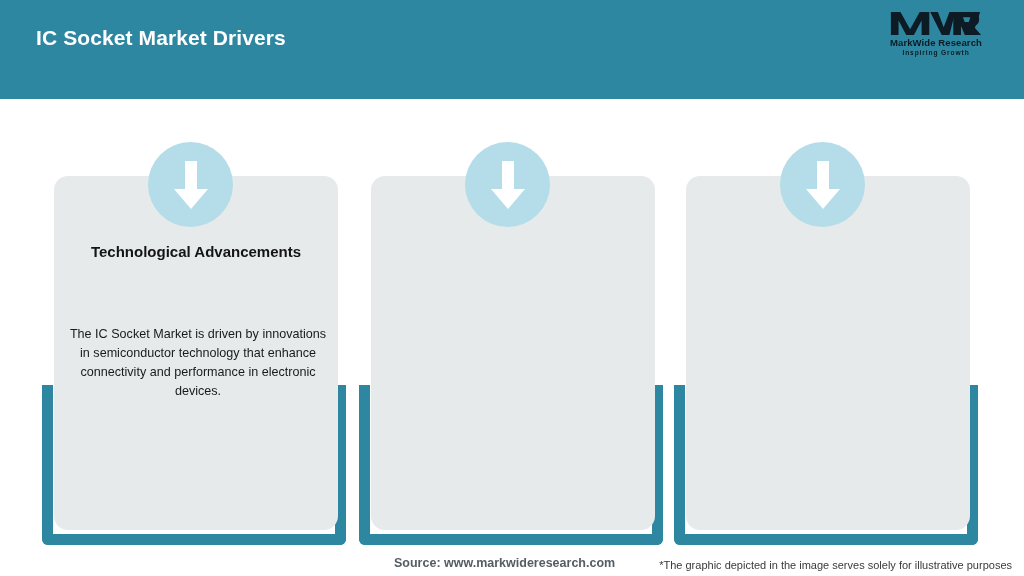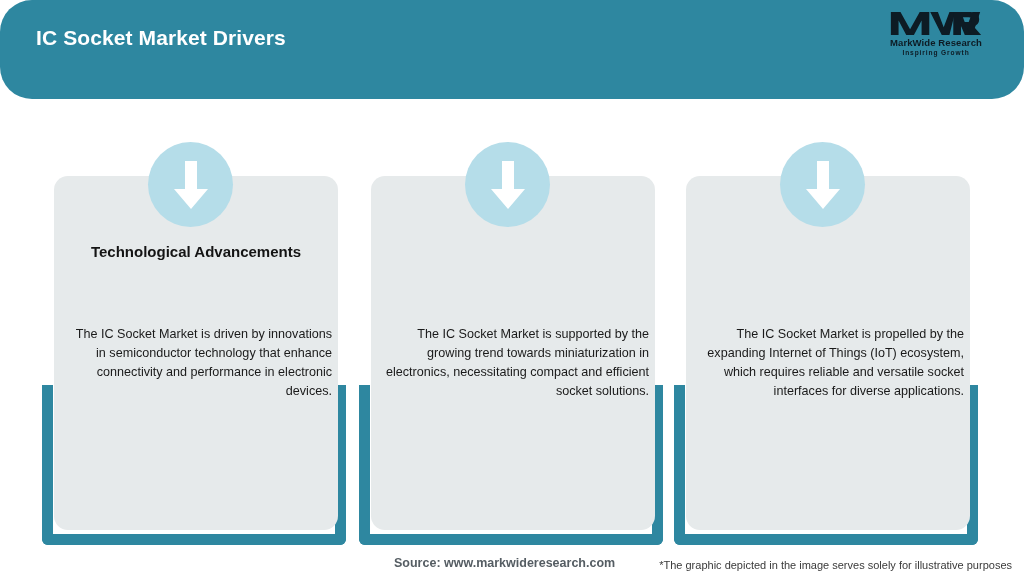--- a/index.html
+++ b/index.html
@@ -16,21 +16,20 @@
   }
 
   
   .header {
     position: absolute;
     left: 0;
     top: 0;
     width: 1024px;
     height: 99px;
     background: #2e87a0;
-    border-radius: 32px;
   }
   .header-title {
     position: absolute;
     left: 36px;
     top: 26px;
     font-size: 21px;
     font-weight: bold;
     color: #ffffff;
     letter-spacing: 0.1px;
   }
@@ -144,21 +143,21 @@
   }
 
   .card-body {
     position: absolute;
     left: 34px;
     top: 226px;
     width: 268px;
     font-size: 12.6px;
     color: #1a1a1a;
     line-height: 1.52;
-    text-align: right;
+    text-align: center;
   }
 
   
   .footer-source {
     position: absolute;
     left: 394px;
     top: 556px;
     font-size: 12.5px;
     font-weight: bold;
     color: #555d63;
@@ -206,30 +205,28 @@
   </div>
 
   <div class="card-slot s2">
     <div class="frame"></div>
     <div class="panel"></div>
     <div class="circle">
       <svg class="arrow-icon" viewBox="0 0 40 52">
         <path d="M14 2 L26 2 L26 30 L37 30 L20 50 L3 30 L14 30 Z" fill="#ffffff"></path>
       </svg>
     </div>
-    <div class="card-body">The IC Socket Market is supported by the growing trend towards miniaturization in electronics, necessitating compact and efficient socket solutions.</div>
   </div>
 
   <div class="card-slot s3">
     <div class="frame"></div>
     <div class="panel"></div>
     <div class="circle">
       <svg class="arrow-icon" viewBox="0 0 40 52">
         <path d="M14 2 L26 2 L26 30 L37 30 L20 50 L3 30 L14 30 Z" fill="#ffffff"></path>
       </svg>
     </div>
-    <div class="card-body">The IC Socket Market is propelled by the expanding Internet of Things (IoT) ecosystem, which requires reliable and versatile socket interfaces for diverse applications.</div>
   </div>
 
 </div>
 
 <div class="footer-source">Source: www.markwideresearch.com</div>
 <div class="footer-note">*The graphic depicted in the image serves solely for illustrative purposes</div>
 
 </body></html>

